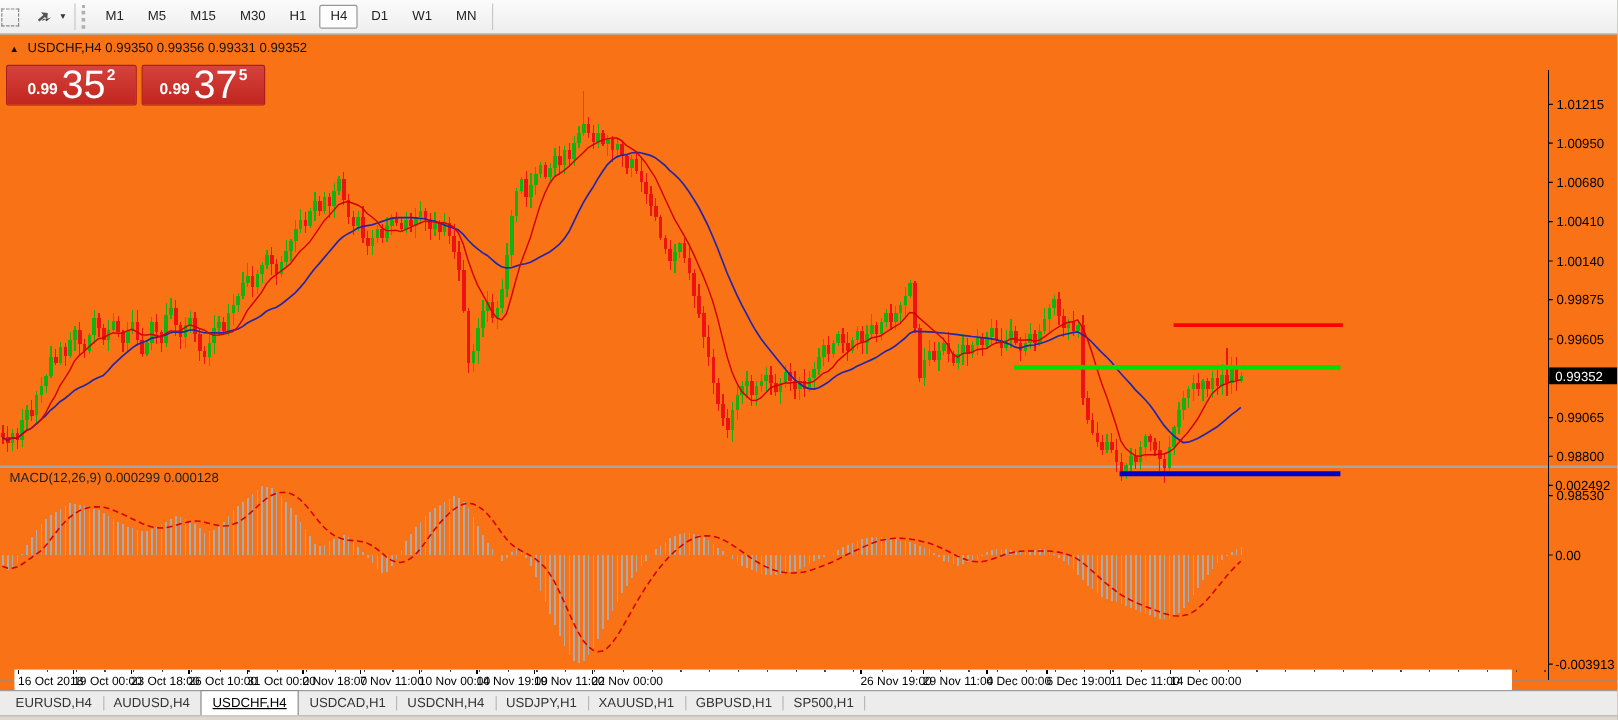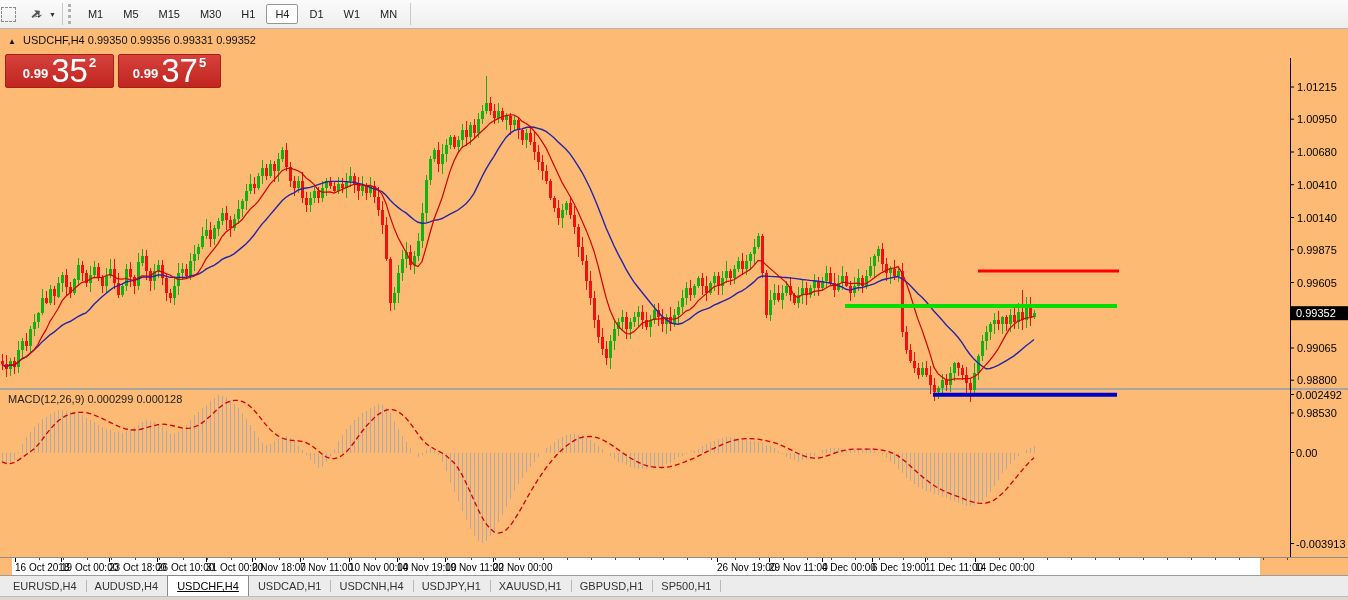--- a/index.html
+++ b/index.html
@@ -1,34 +1,34 @@
 <!DOCTYPE html>
 <html><head>
 <meta charset="utf-8">
 <style>
   html,body{margin:0;padding:0;background:#f0f0f0;}
-  #app{position:relative;width:1348px;height:600px;background:#fdba74;
+  #app{position:relative;width:1348px;height:600px;background:#f97316;
        font-family:"Liberation Sans", sans-serif;overflow:hidden;user-select:none;}
   
   #toolbar{position:absolute;left:0;top:0;width:1348px;height:29px;
            background:linear-gradient(180deg,#fbfbfb,#eeeeee);
            border-bottom:1px solid #b5b5b5;display:flex;align-items:center;box-sizing:border-box;}
   .tb-icon{width:20px;height:18px;display:flex;align-items:center;justify-content:center;margin:0 2px;}
   .dashed-box{width:13px;height:13px;border:1px dashed #8a8a8a;margin-left:-7px;}
   .caret{font-size:7px;color:#333;margin:0 3px 0 1px;}
   .tb-sep{width:1px;height:22px;background:#c9c9c9;margin:0 3px;}
   .tb-grip{width:3px;height:20px;border-left:3px dotted #b0b0b0;margin:0 4px 0 2px;}
   .tf-group{display:flex;align-items:center;}
   .tf-btn{font-size:11px;color:#222;padding:3px 8px;margin:0 1px;border:1px solid transparent;
           border-radius:2px;cursor:default;}
   .tf-btn.active{background:#fdfdfd;border:1px solid #979797;}
   
   #main-svg{position:absolute;left:0;top:29px;}
   #main-wrap{position:absolute;left:0;top:29px;width:1348px;height:359px;border-bottom:2px solid #a6a6a6;}
-  #macd-wrap{position:absolute;left:0;top:390px;width:1348px;height:167px;border-bottom:1px solid #8e8e8e;}
+  #macd-wrap{position:absolute;left:0;top:400px;width:1348px;height:167px;border-bottom:1px solid #8e8e8e;}
   #time-wrap{position:absolute;left:12px;top:558px;width:1248px;height:17px;background:#fff;text-decoration:underline;}
   #chart-title{position:absolute;left:8px;top:34px;font-size:11px;color:#111;z-index:5;}
   #chart-title .tri{font-size:8px;margin-right:4px;}
   #macd-label{position:absolute;left:8px;top:393px;font-size:11px;color:#222;z-index:5;}
   
   #trade-panel{position:absolute;left:5px;top:52px;width:216px;z-index:6;}
   .tp-row1{display:flex;height:22px;}
   .tp-btn{background:linear-gradient(180deg,#d6423c,#c22a24);border:1px solid #a81f1a;border-radius:2px;
           color:#fff;font-size:13px;display:flex;align-items:center;justify-content:center;box-sizing:border-box;}
   .tp-sell{width:49px;}

